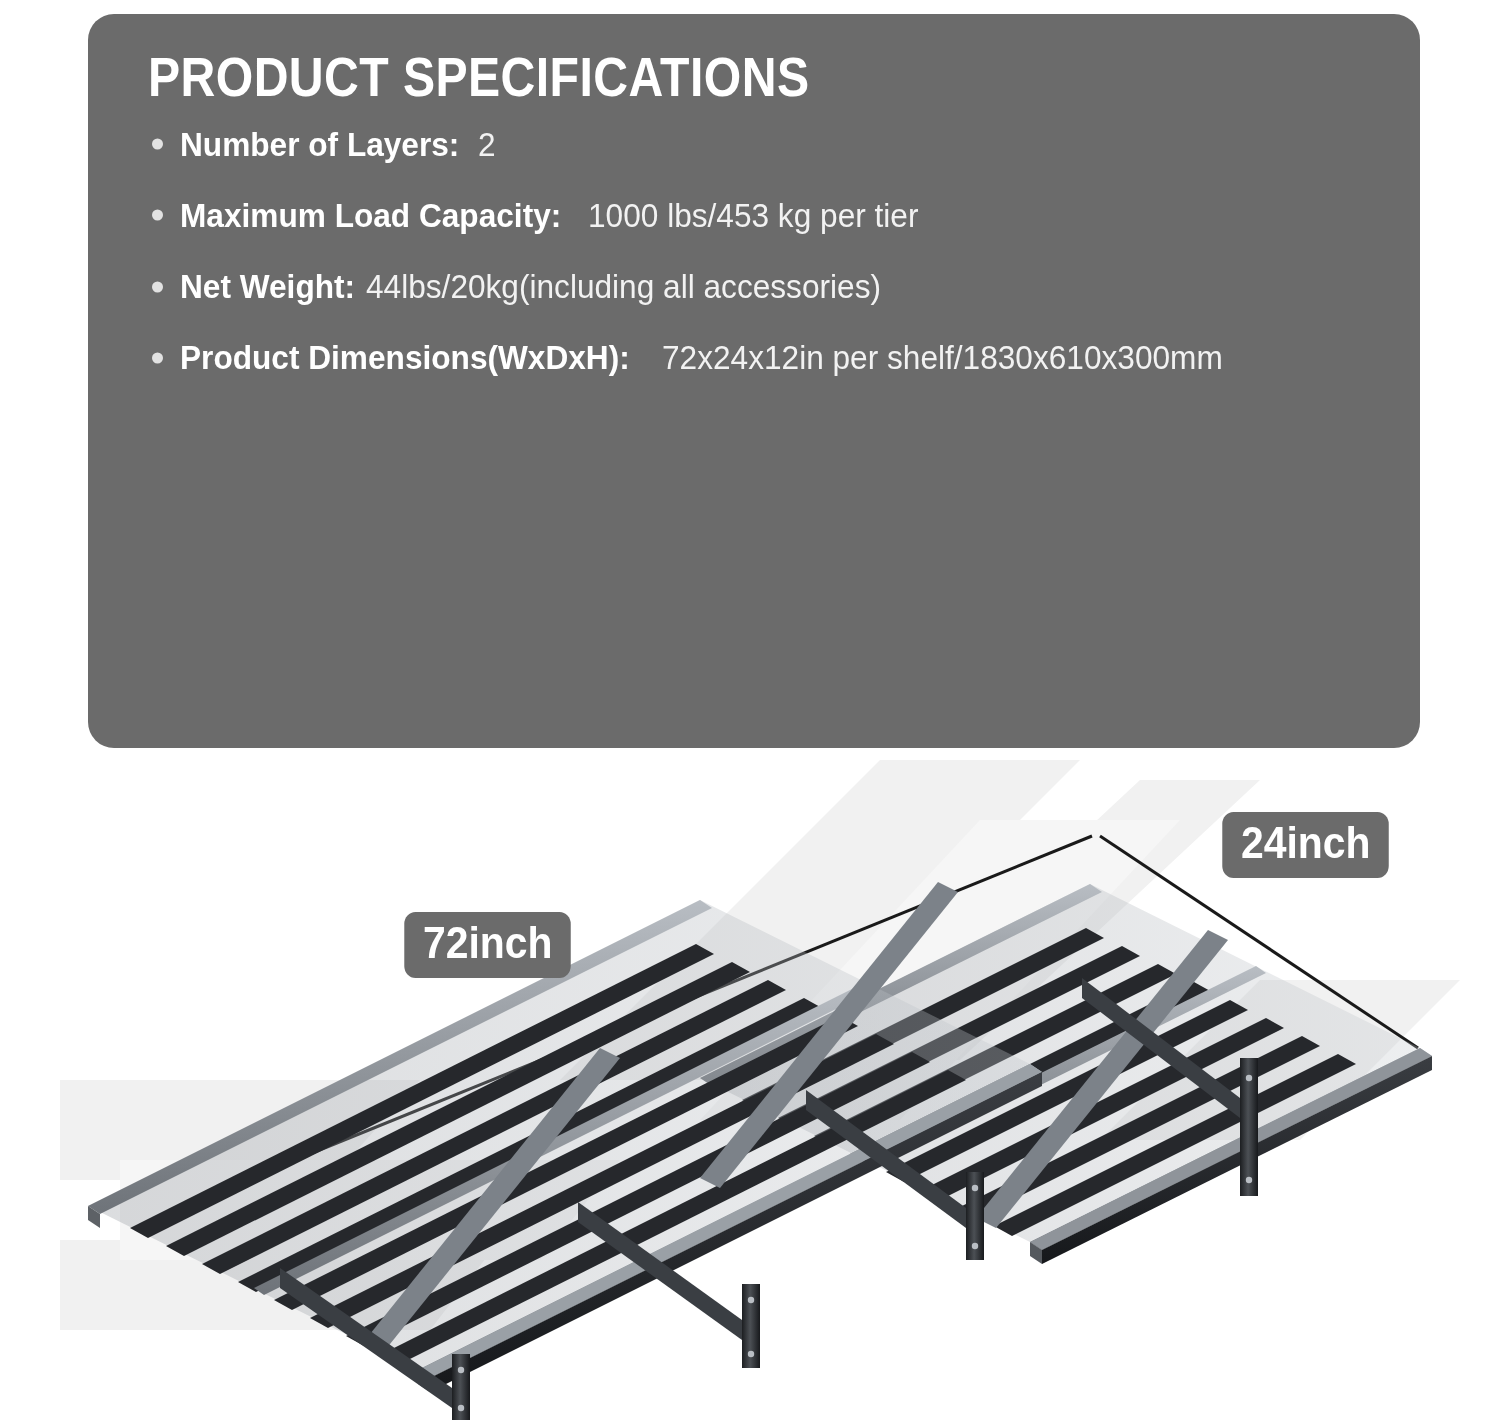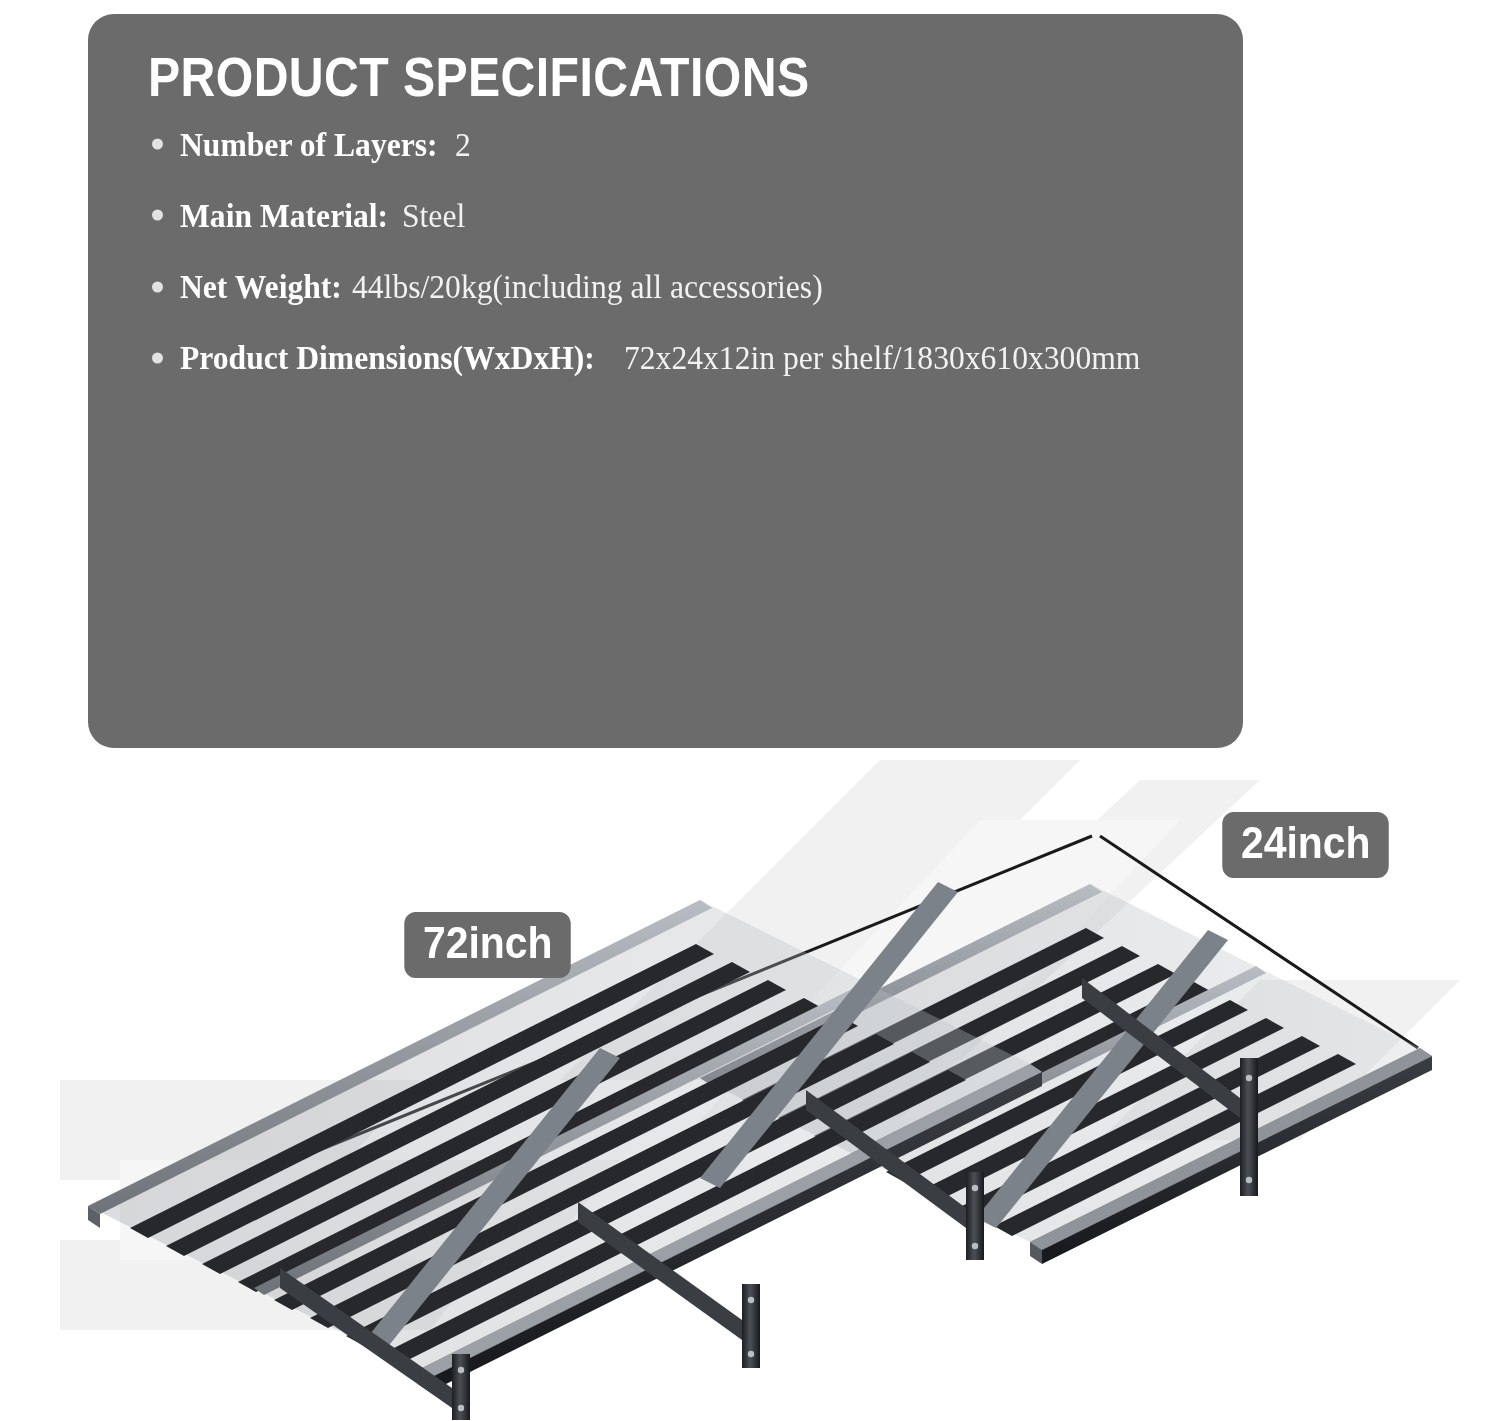--- a/index.html
+++ b/index.html
@@ -9,21 +9,21 @@
     font-family:"Liberation Sans", sans-serif;
     overflow:hidden;position:relative;
   }
 
   
   #bg-streaks{position:absolute;inset:0;z-index:0;pointer-events:none;}
 
   
   #spec-panel{
     position:absolute;left:88px;top:14px;
-    width:1155px;height:734px;
+    width:1332px;height:734px;
     background:#6b6b6b;
     border-radius:26px;
     z-index:2;
     box-sizing:border-box;
     padding:34px 26px 0 60px;
   }
   #spec-title{
     color:#ffffff;
     font-size:56px;
     font-weight:bold;
@@ -34,21 +34,20 @@
     white-space:nowrap;
     margin:0 0 18px 0;
   }
   #spec-list{list-style:none;margin:0;padding:0;}
   .spec-item{
     position:relative;
     padding-left:32px;
     margin-bottom:32px;
     line-height:1.15;
     white-space:nowrap;
-    font-family:Liberation Serif, serif;
   }
   .spec-item:last-child{margin-bottom:8px;}
   .spec-bullet{
     position:absolute;left:4px;top:50%;
     width:11px;height:11px;border-radius:50%;
     background:#e2e2e2;
     transform:translateY(-50%);
   }
   .spec-label{
     color:#ffffff;
@@ -112,27 +111,27 @@
 
   <h1 id="spec-title">PRODUCT SPECIFICATIONS</h1>
 
   <ul id="spec-list">
 
     <li class="spec-item">
       <span class="spec-bullet"></span>
       <span class="spec-label">Number of Layers:</span><span class="spec-value">2</span>
     </li>
 
-
-
-
-    <li class="spec-item">
-      <span class="spec-bullet"></span>
-      <span class="spec-label">Main Material:</span><span class="spec-value">Steel</span>
-    </li>
+    <li class="spec-item">
+      <span class="spec-bullet"></span>
+      <span class="spec-label">Maximum Load Capacity:</span><span class="spec-value">1000 lbs/453 kg per tier</span>
+    </li>
+
+
+
 
     <li class="spec-item">
       <span class="spec-bullet"></span>
       <span class="spec-label">Net Weight:</span><span class="spec-value">44lbs/20kg(including all accessories)</span>
     </li>
 
     <li class="spec-item">
       <span class="spec-bullet"></span>
       <span class="spec-label">Product Dimensions(WxDxH):</span><span class="spec-value">72x24x12in per shelf/1830x610x300mm</span>
     </li>

